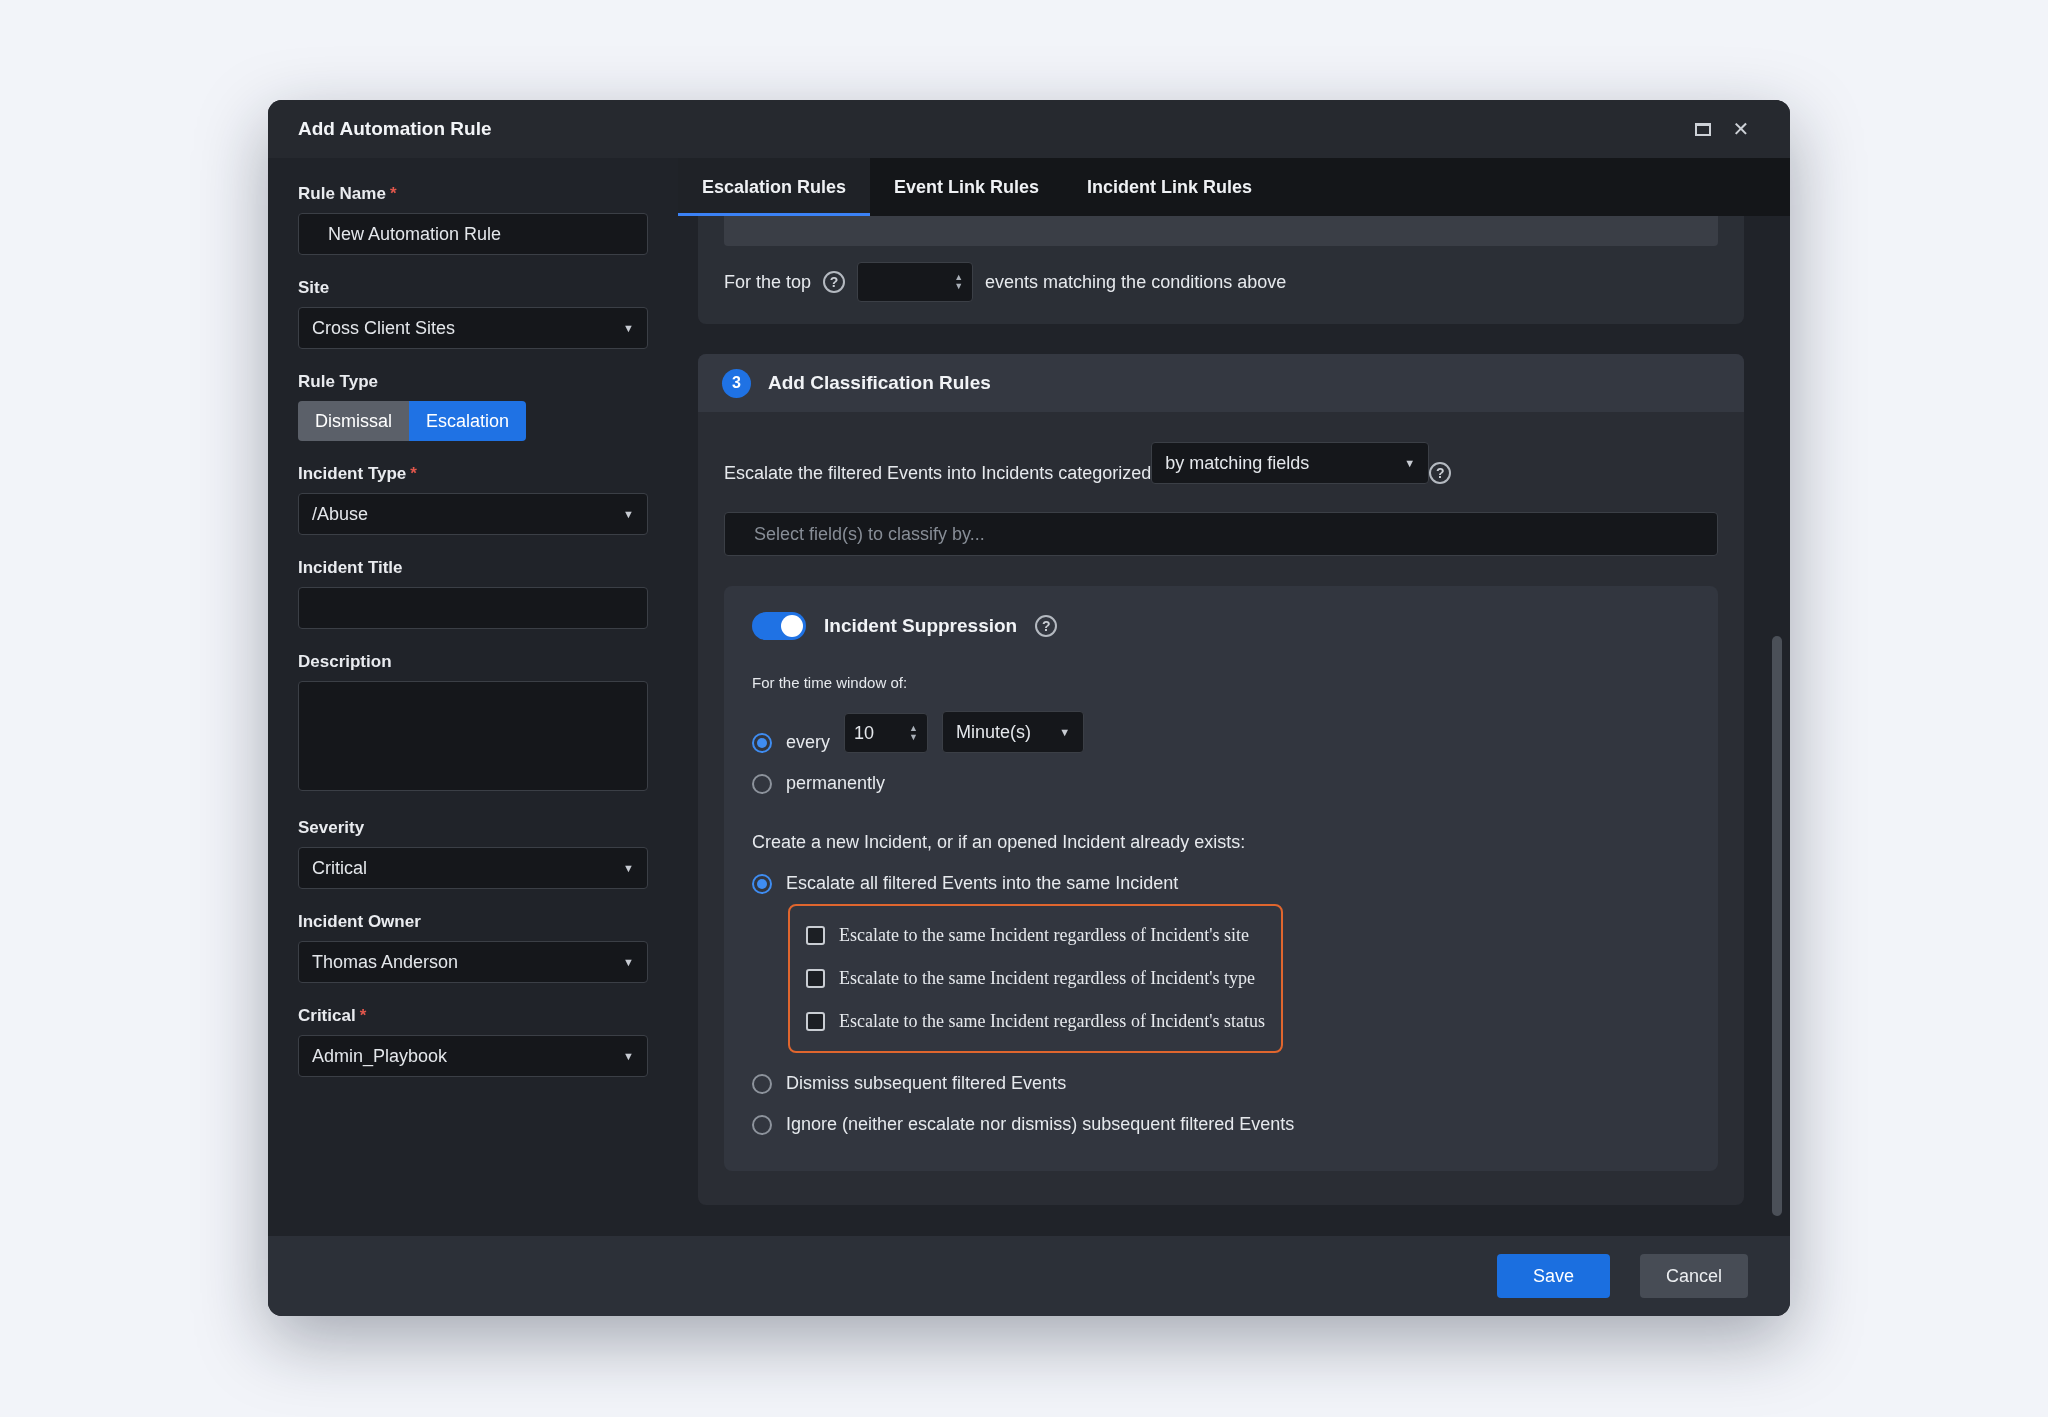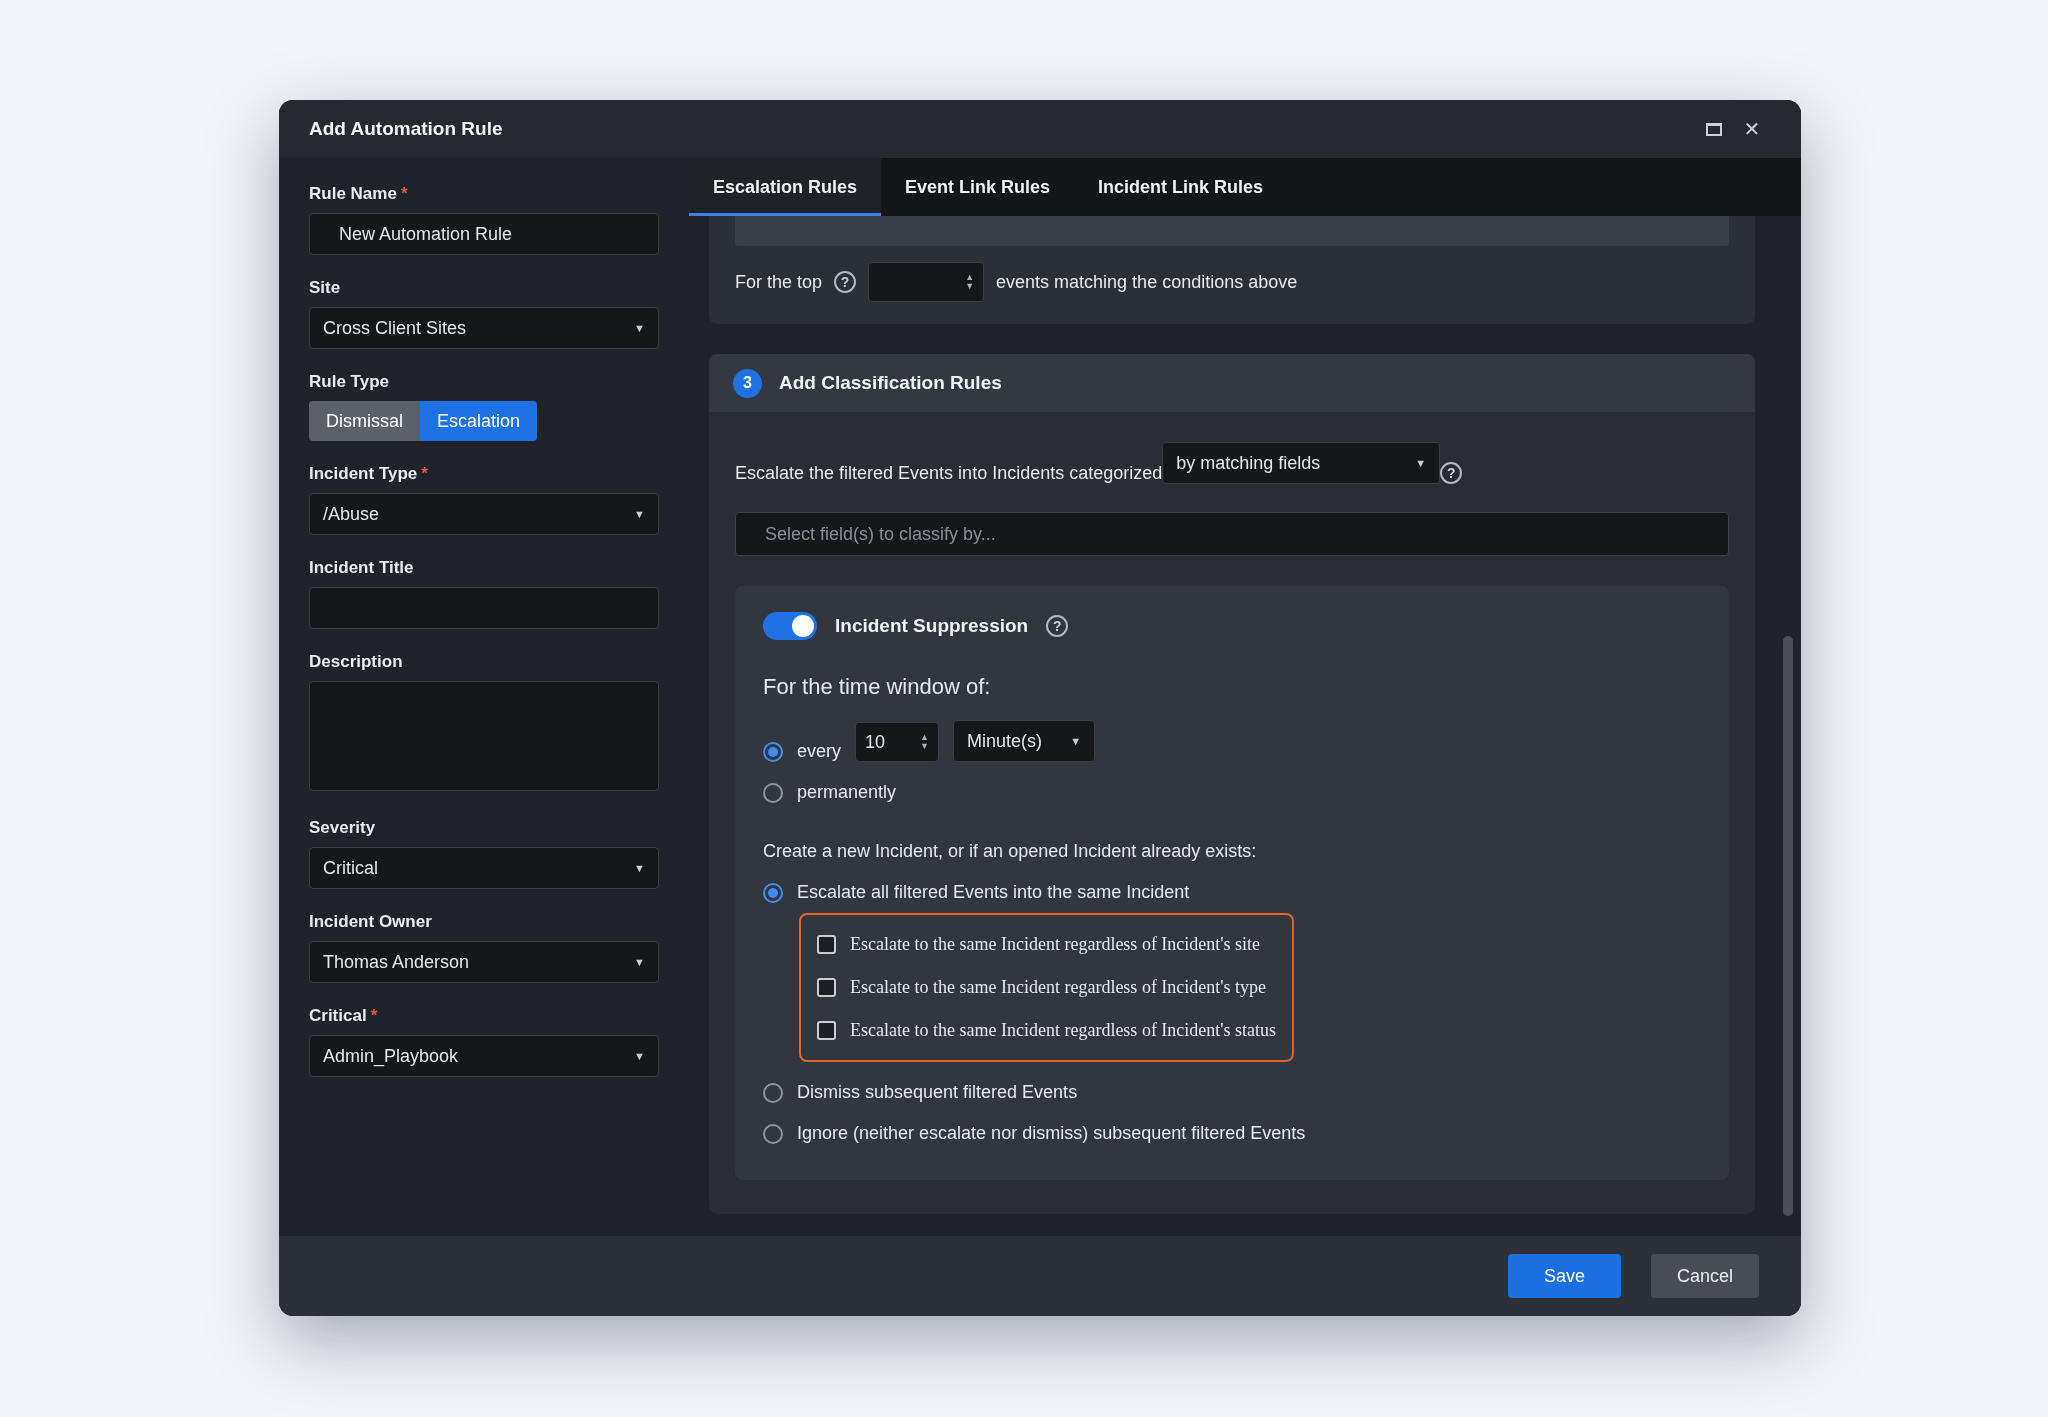--- a/index.html
+++ b/index.html
@@ -5,21 +5,21 @@
   * { box-sizing: border-box; }
   html,body { margin:0; padding:0; }
   body {
     width:2048px; height:1417px;
     background:#f2f4f9;
     font-family:"Liberation Sans", sans-serif;
     position:relative;
     overflow:hidden;
   }
   .modal {
-    position:absolute; left:279px; top:100px;
+    position:absolute; left:268px; top:100px;
     width:1522px; height:1216px;
     background:#202329;
     border-radius:14px;
     box-shadow:0 24px 70px rgba(20,28,45,.35);
     overflow:hidden;
     display:flex; flex-direction:column;
   }
   
   .modal-header {
     flex:0 0 58px;
@@ -123,21 +123,21 @@
   .supp-header { display:flex; align-items:center; gap:18px; }
   .toggle {
     width:54px; height:28px; border-radius:14px; background:#1f72e4;
     position:relative; cursor:pointer; flex:0 0 auto;
   }
   .toggle .knob {
     position:absolute; right:3px; top:3px;
     width:22px; height:22px; border-radius:50%; background:#fff;
   }
   .supp-title { font-size:19px; font-weight:bold; color:#f1f3f6; }
-  .time-window { margin-top:34px; font-size:22px; color:#e6e9ed; }
+  .time-window { margin-top:34px; font-size:15px; color:#e6e9ed; }
   .radio-row {
     display:flex; align-items:flex-end; gap:14px;
     margin-top:20px; font-size:18px; color:#e6e9ed;
   }
   .radio {
     width:20px; height:20px; border-radius:50%;
     border:2px solid #8d939c; position:relative; flex:0 0 auto; cursor:pointer;
   }
   .radio.selected { border-color:#3f8df2; }
   .radio.selected::after {

